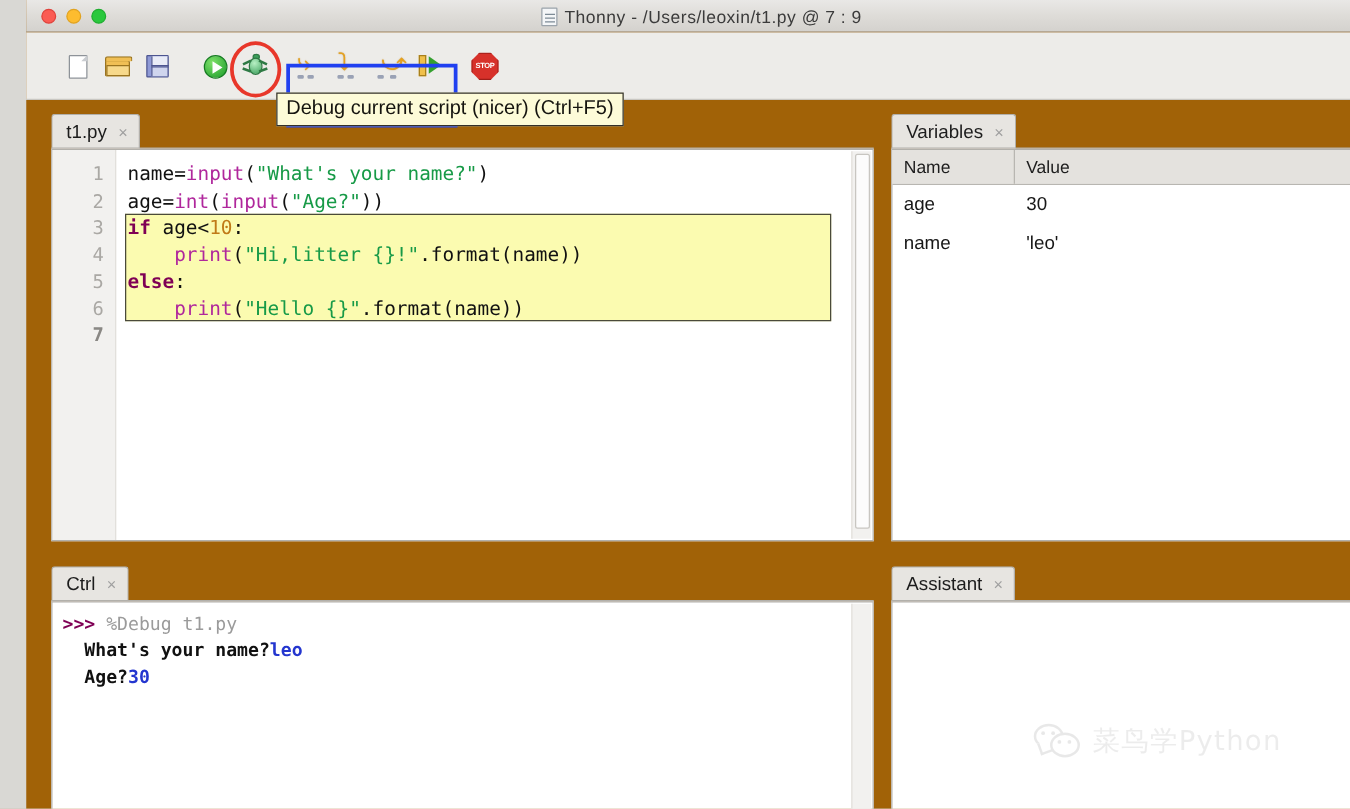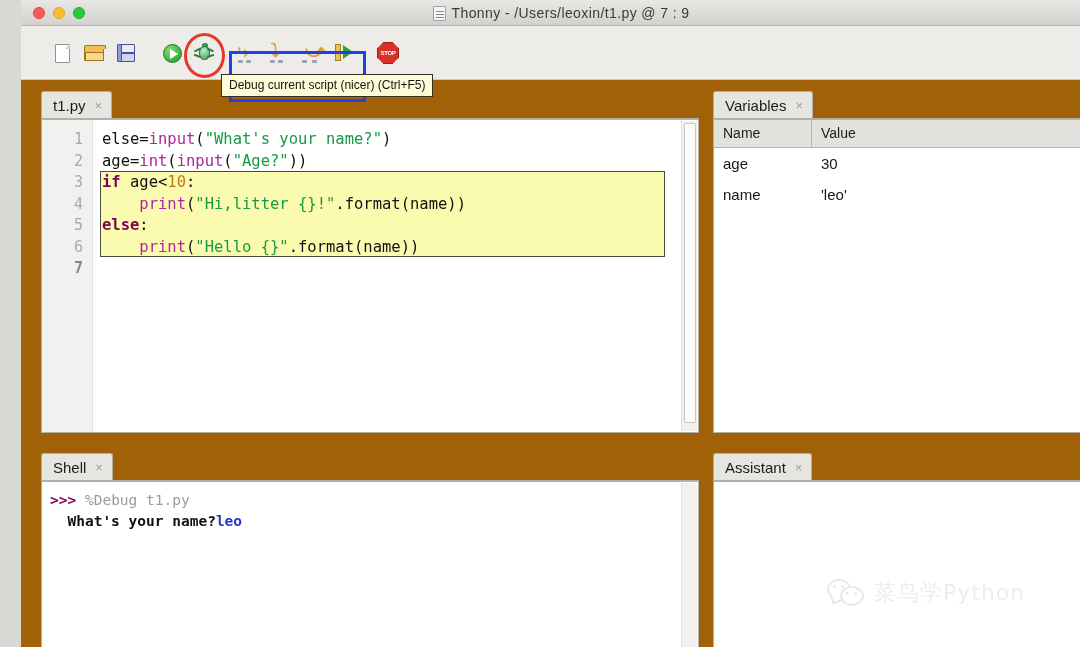--- a/index.html
+++ b/index.html
@@ -105,21 +105,21 @@
     position: absolute; left: 208px; top: 25px; width: 137px; height: 51px;
     border: 3px solid #2040f0; pointer-events: none; z-index: 30;
   }
   .red-ellipse {
     position: absolute; left: 163px; top: 33px; width: 41px; height: 45px;
     border: 3px solid #e8372a; border-radius: 50%; pointer-events: none; z-index: 30;
   }
   .tooltip {
     position: absolute; left: 200px; top: 74px;
     background: #fdfbd8; border: 1px solid #33302a;
-    padding: 3px 7px 4px 7px; font-size: 12px; color: #15140f;
+    padding: 3px 7px 4px 7px; font-size: 16px; color: #15140f;
     white-space: nowrap; z-index: 40;
     font-family: "Liberation Sans", sans-serif;
   }
 
   
   .panel { position: absolute; }
   .tabstrip { position: relative; height: 31px; text-align: right; }
   .tab {
     position: absolute; left: 0; top: 3px; height: 28px;
     background: #e7e5e1; border: 1px solid #b2b0ab; border-bottom: none;
@@ -359,21 +359,21 @@
           <div>2</div>
           <div>3</div>
           <div>4</div>
           <div>5</div>
           <div>6</div>
           <div class="cur">7</div>
         </div>
         <div class="code-area">
           <div class="hl-block"></div>
           <div class="code-lines">
-            <div class="codeline"><span>else=</span><span class="bi">input</span><span>(</span><span class="str">"What's your name?"</span><span>)</span></div>
+            <div class="codeline"><span>name=</span><span class="bi">input</span><span>(</span><span class="str">"What's your name?"</span><span>)</span></div>
             <div class="codeline"><span>age=</span><span class="bi">int</span><span>(</span><span class="bi">input</span><span>(</span><span class="str">"Age?"</span><span>))</span></div>
             <div class="codeline"><span class="kw">if</span><span> age&lt;</span><span class="num">10</span><span>:</span></div>
             <div class="codeline"><span>    </span><span class="bi">print</span><span>(</span><span class="str">"Hi,litter {}!"</span><span>.format(name))</span></div>
             <div class="codeline"><span class="kw">else</span><span>:</span></div>
             <div class="codeline"><span>    </span><span class="bi">print</span><span>(</span><span class="str">"Hello {}"</span><span>.format(name))</span></div>
             <div class="codeline"></div>
           </div>
         </div>
         <div class="edit-scroll-v">
           <div class="edit-scroll-thumb"></div>
@@ -402,29 +402,30 @@
       <div class="vars-row">
         <span class="c1">name</span>
         <span class="c2">'leo'</span>
       </div>
     </div>
   </div>
 
   <div class="panel" id="shell">
     <div class="tabstrip">
       <div class="tab">
-        <span class="tab-label">Shell</span>
+        <span class="tab-label">Ctrl</span>
         <span class="tab-close">×</span>
       </div>
       <div class="tab-underline"></div>
     </div>
     <div class="panel-body">
       <div class="shell-body">
         <div class="shell-line"><span class="prompt">&gt;&gt;&gt;</span><span class="cmd"> </span><span class="cmd">%Debug t1.py</span></div>
         <div class="shell-line"><span class="out">  What's your name?</span><span class="inp">leo</span></div>
+        <div class="shell-line"><span class="out">  Age?</span><span class="inp">30</span></div>
       </div>
       <div class="shell-scroll-v"></div>
     </div>
   </div>
 
   <div class="panel" id="assistant">
     <div class="tabstrip">
       <div class="tab">
         <span class="tab-label">Assistant</span>
         <span class="tab-close">×</span>

